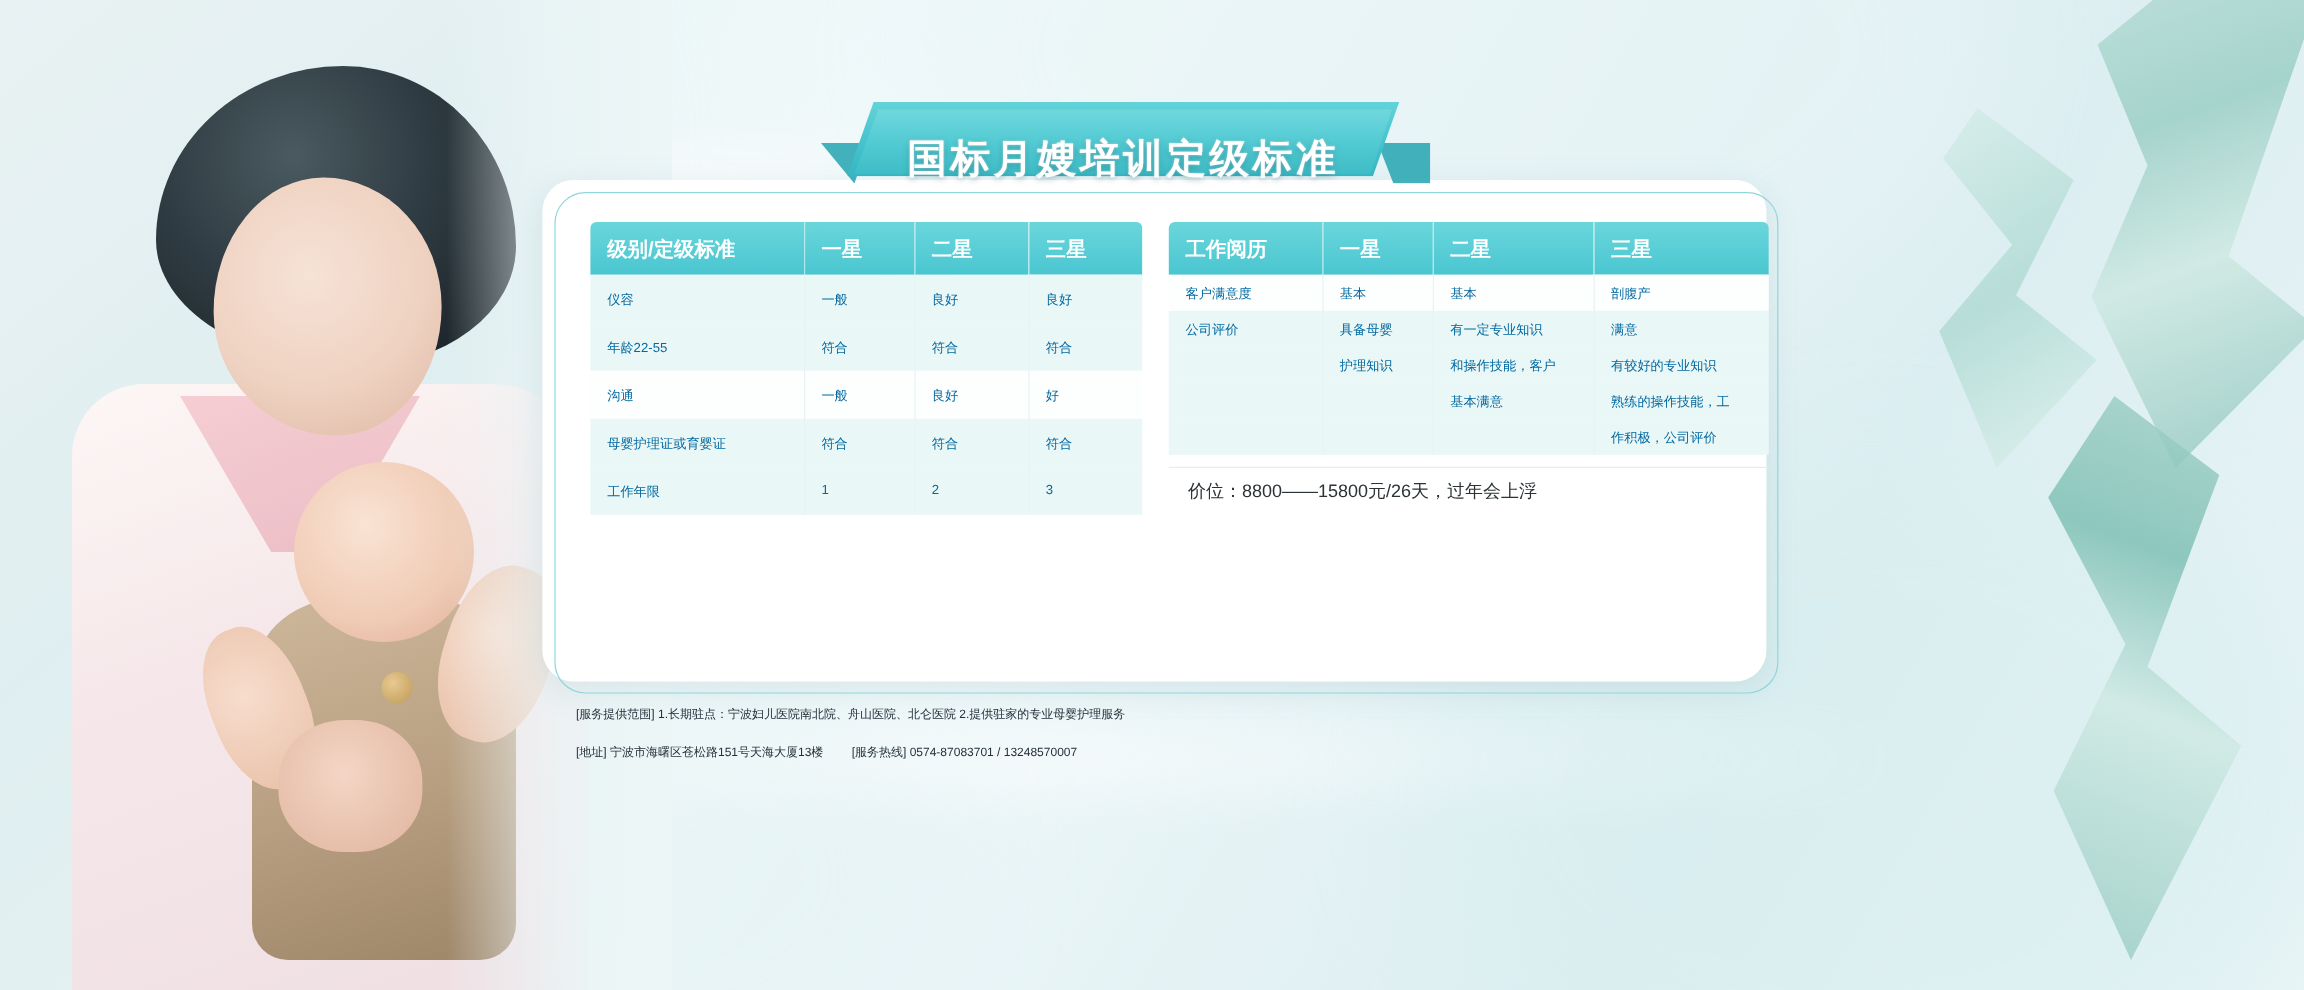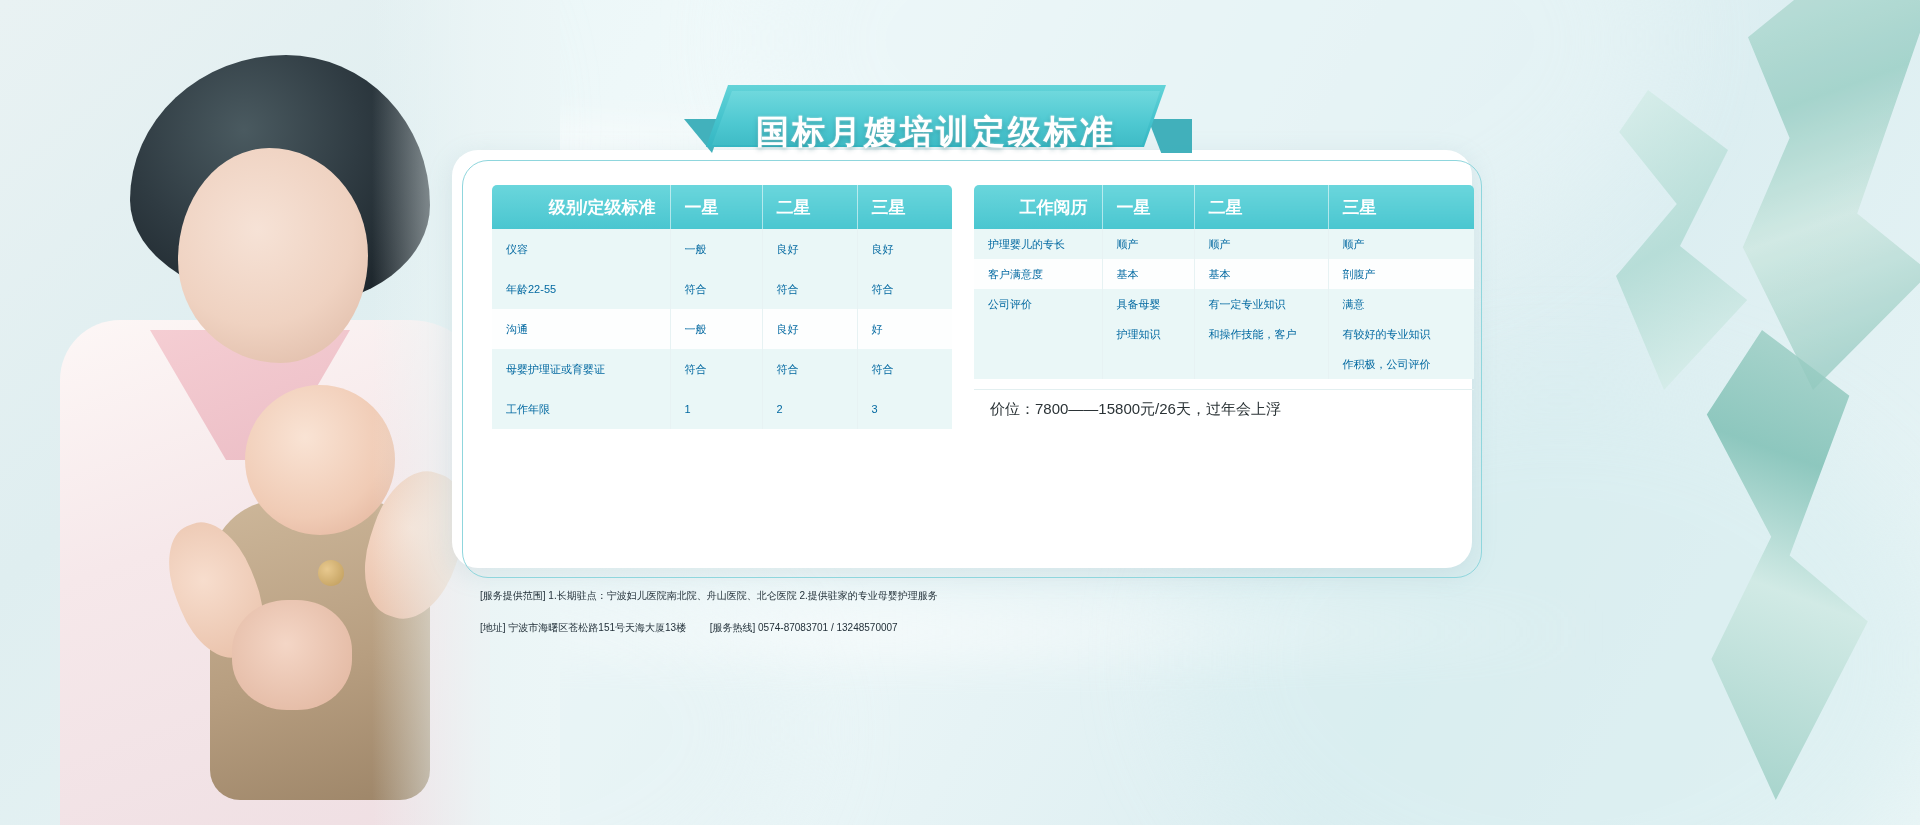--- a/index.html
+++ b/index.html
@@ -104,21 +104,21 @@
 
   
   .tables { position:absolute; left:492px; top:185px; width:960px; display:flex; gap:22px; }
   table { border-collapse:collapse; table-layout:fixed; }
   .tbl th {
     background: linear-gradient(180deg,#6ad6dc 0%, #4ac6d0 100%);
     color:#fff; font-size:17px; font-weight:bold; text-align:left;
     padding:10px 14px; height:44px; border-right:1px solid rgba(255,255,255,.55);
   }
   .tbl th:last-child { border-right:none; }
-  .tbl th.rounded-l { border-top-left-radius:5px;text-align:right; }
+  .tbl th.rounded-l { border-top-left-radius:5px; }
   .tbl th.rounded-r { border-top-right-radius:5px; }
   .tbl td {
     font-size:11px; color:#0369a1; padding:7px 14px; height:30px;
     border-right:1px solid #e7f2f3; vertical-align:middle;
   }
   .tbl td:last-child { border-right:none; }
   .tbl tr.odd td { background:#eaf7f7; }
   .tbl tr.even td { background:#fdfefe; }
 
   .left-tbl { width:460px; }
@@ -226,26 +226,20 @@
       <table class="tbl right-tbl">
         <thead>
           <tr>
             <th class="rounded-l" style="width:128px">工作阅历</th>
             <th style="width:92px">一星</th>
             <th style="width:134px">二星</th>
             <th class="rounded-r" style="width:146px">三星</th>
           </tr>
         </thead>
         <tbody>
-          <tr class="odd">
-            <td>护理婴儿的专长</td>
-            <td>顺产</td>
-            <td>顺产</td>
-            <td>顺产</td>
-          </tr>
           <tr class="even">
             <td>客户满意度</td>
             <td>基本</td>
             <td>基本</td>
             <td>剖腹产</td>
           </tr>
           <tr class="odd">
             <td>公司评价</td>
             <td>具备母婴</td>
             <td>有一定专业知识</td>
@@ -253,26 +247,32 @@
           </tr>
           <tr class="odd">
             <td></td>
             <td>护理知识</td>
             <td>和操作技能，客户</td>
             <td>有较好的专业知识</td>
           </tr>
           <tr class="odd">
             <td></td>
             <td></td>
+            <td>基本满意</td>
+            <td>熟练的操作技能，工</td>
+          </tr>
+          <tr class="odd">
+            <td></td>
+            <td></td>
             <td></td>
             <td>作积极，公司评价</td>
           </tr>
         </tbody>
       </table>
-      <div class="price-note">价位：7800——15800元/26天，过年会上浮</div>
+      <div class="price-note">价位：8800——15800元/26天，过年会上浮</div>
     </div>
 
   </div>
 
   <div class="footer">
     <div class="line">[服务提供范围] 1.长期驻点：宁波妇儿医院南北院、舟山医院、北仑医院  2.提供驻家的专业母婴护理服务</div>
     <div class="line">
       <span>[地址] 宁波市海曙区苍松路151号天海大厦13楼</span>
       <span class="gap"></span>
       <span>[服务热线] 0574-87083701 /  13248570007</span>

